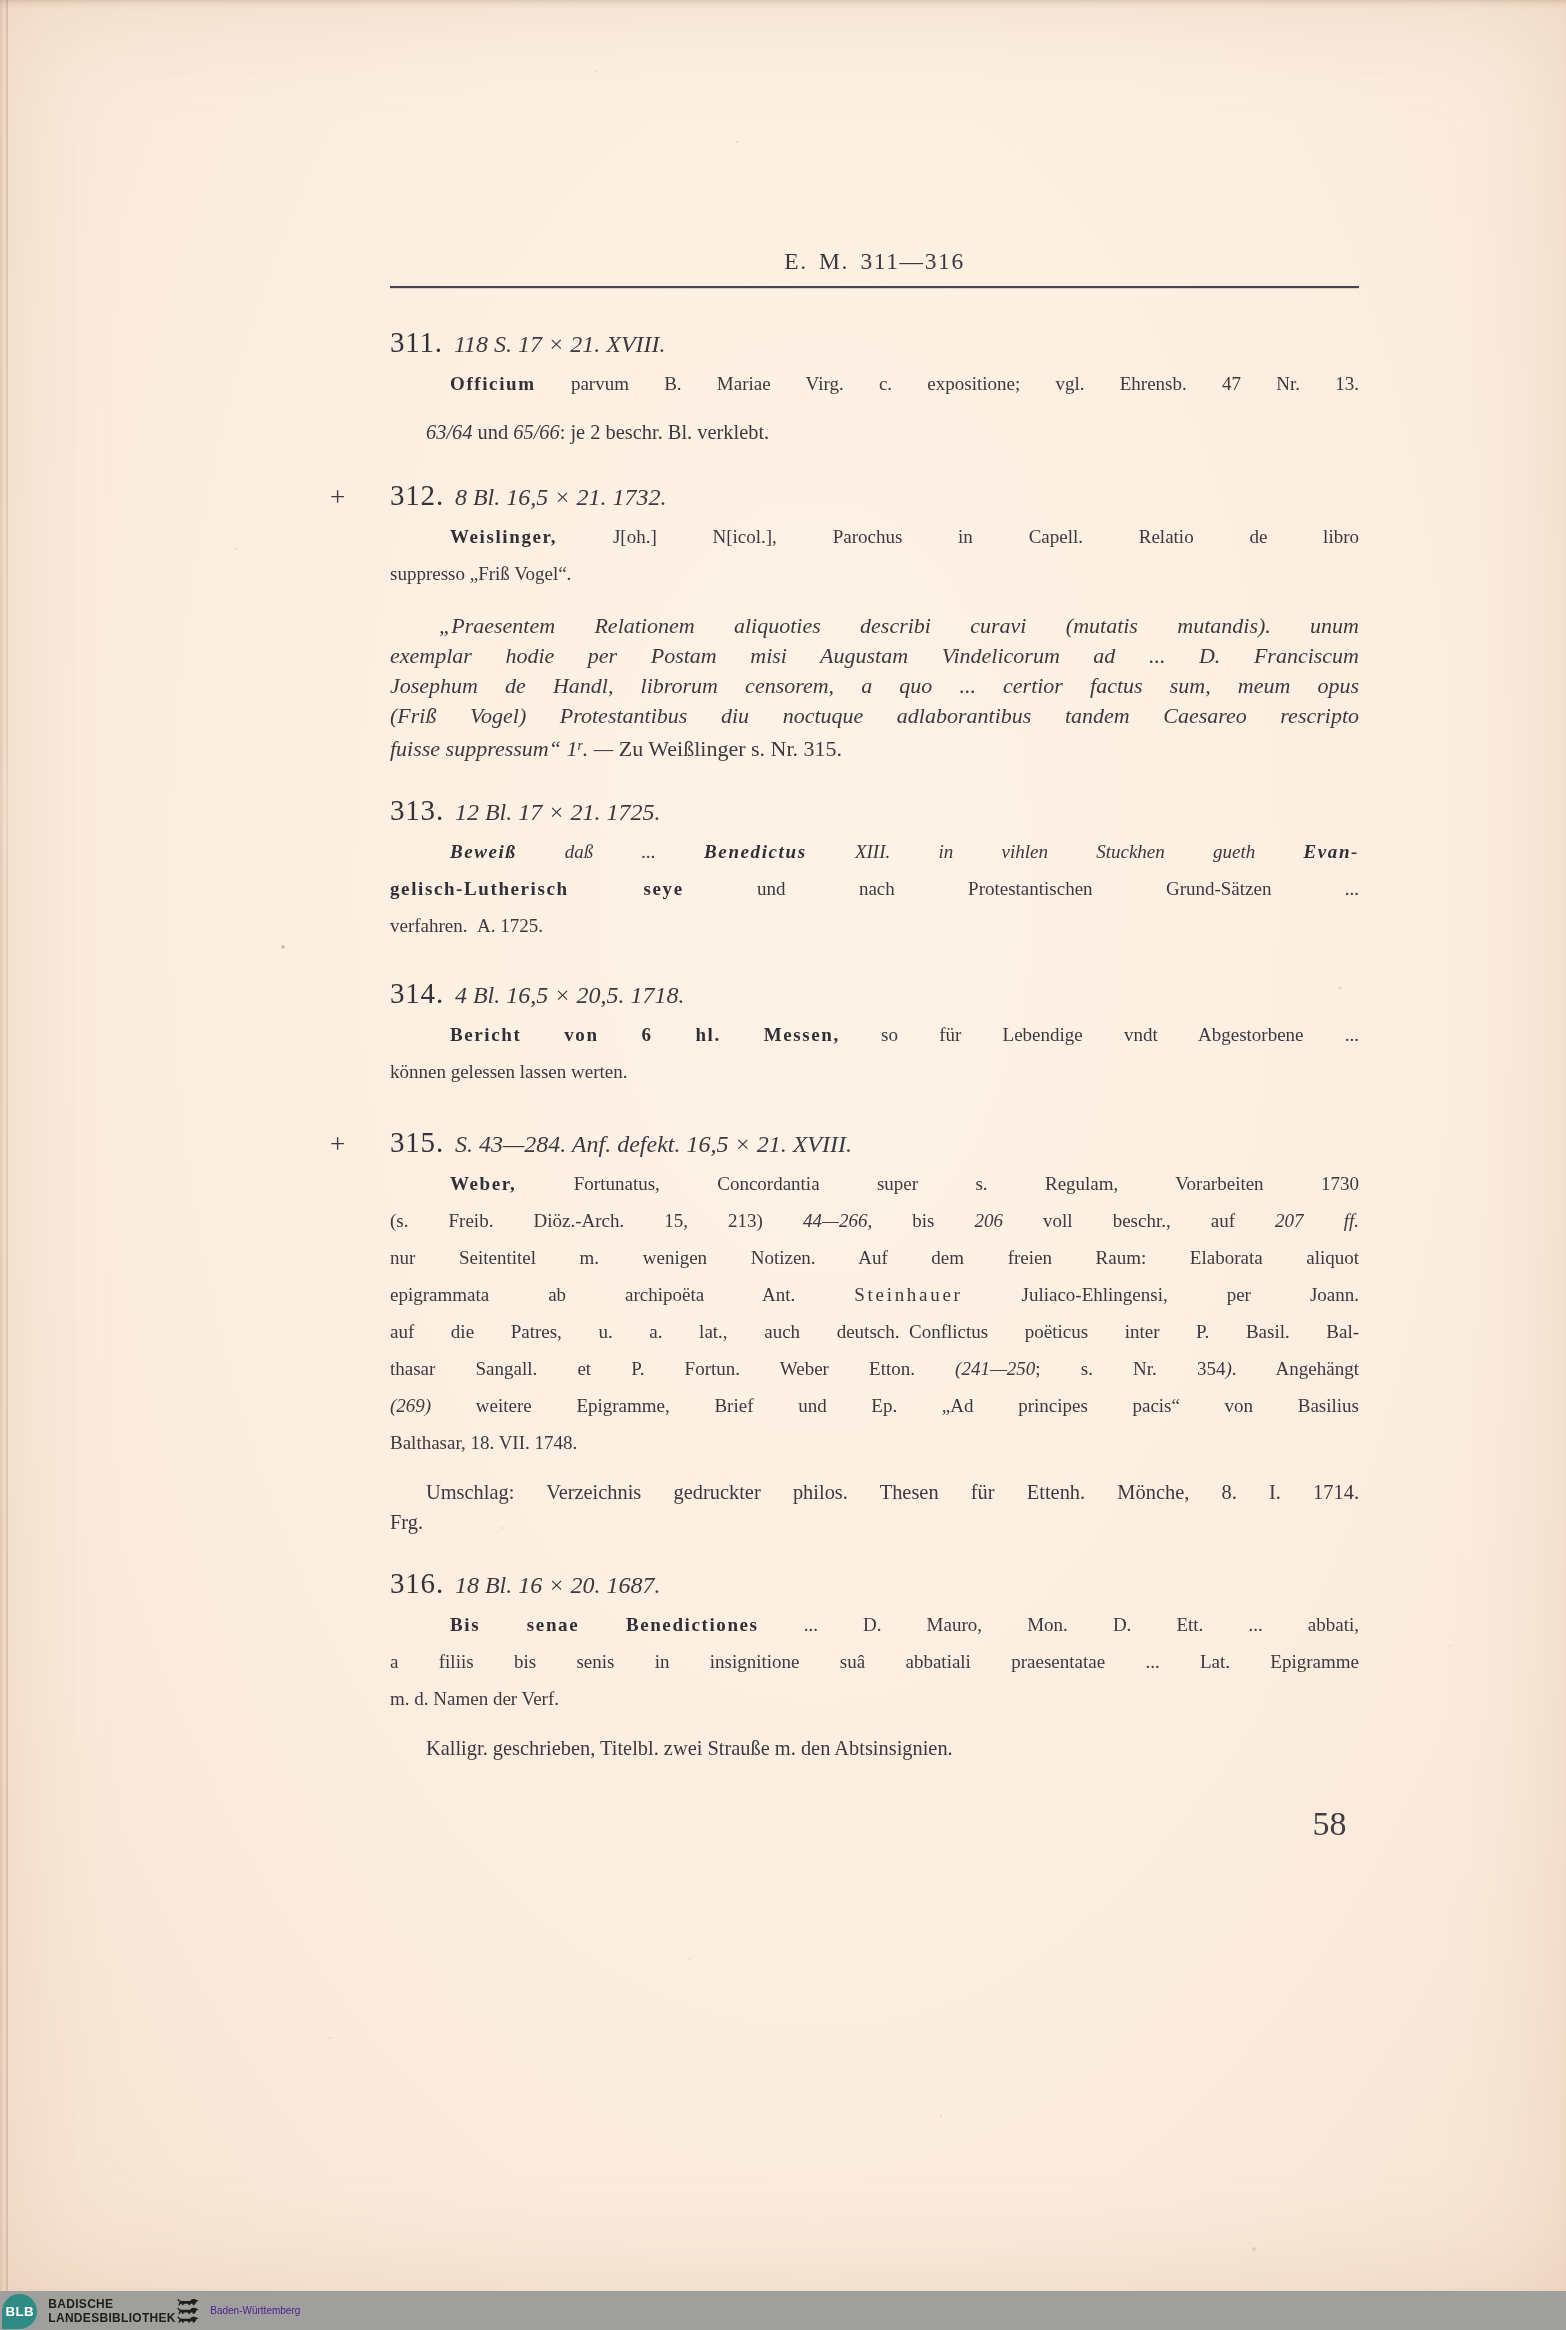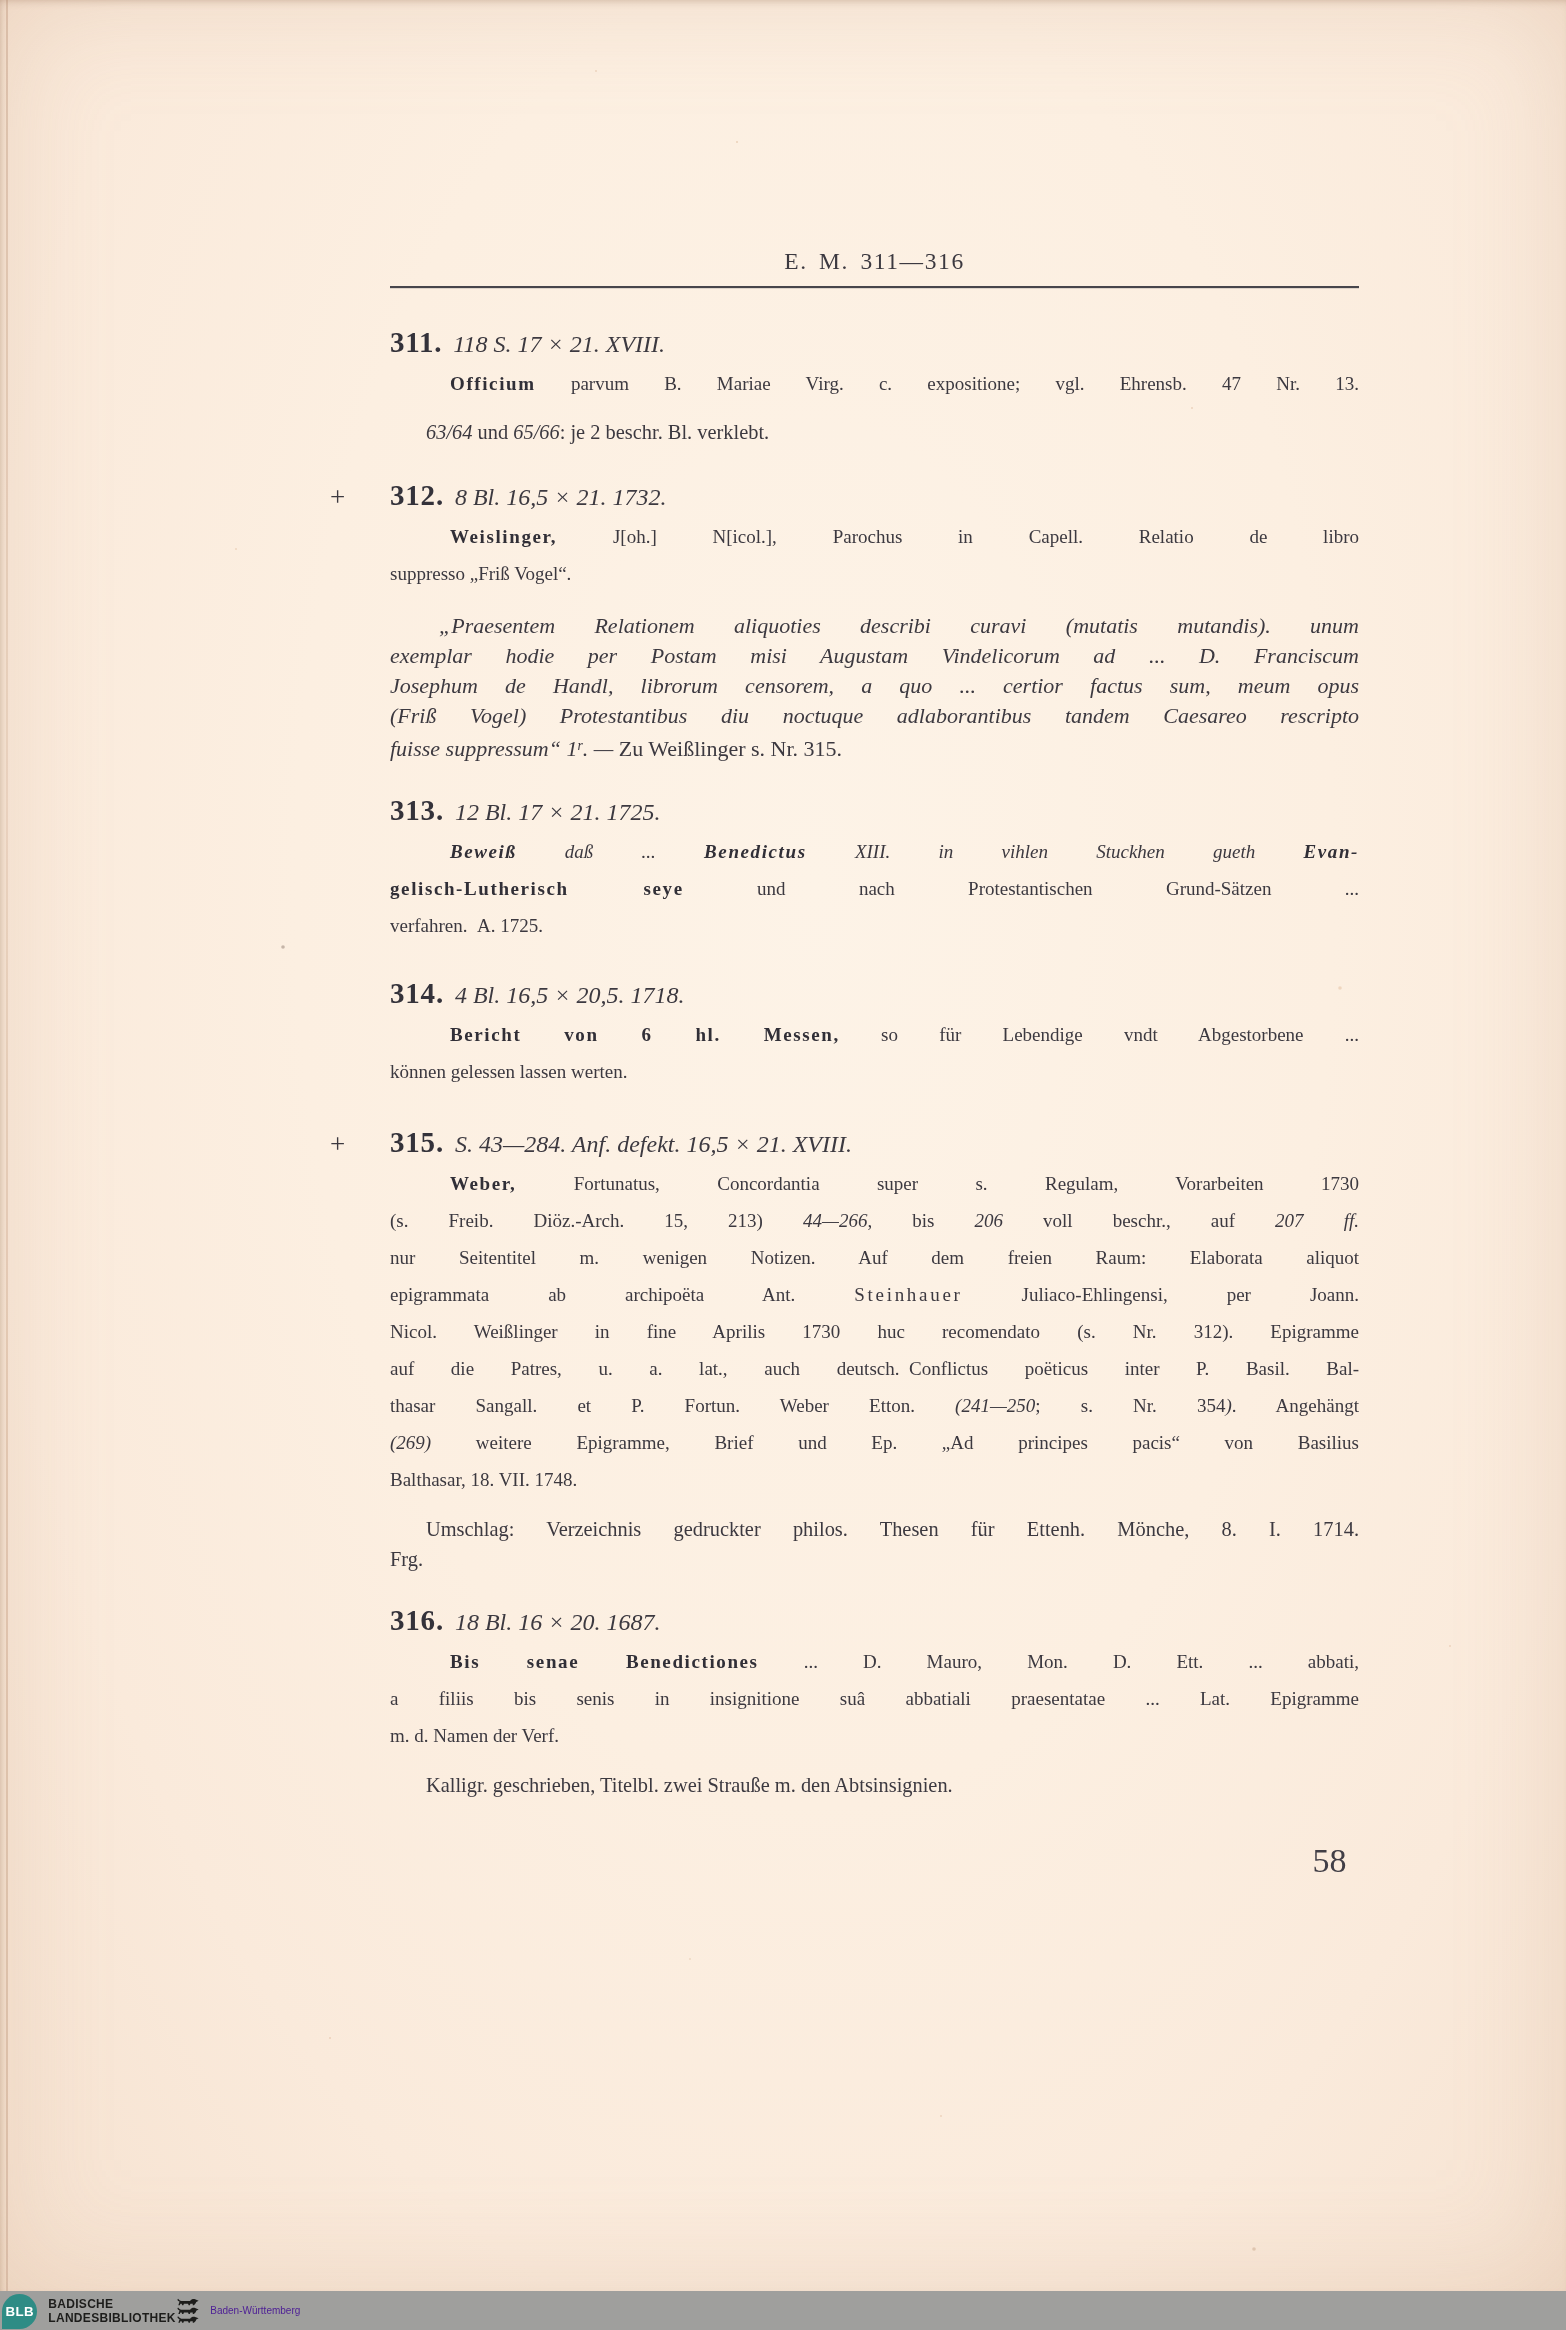--- a/index.html
+++ b/index.html
@@ -47,21 +47,21 @@
   .entry{position:relative;}
   #entries .entry:nth-child(1){margin-top:36px;}
   #entries .entry:nth-child(2){margin-top:30px;}
   #entries .entry:nth-child(3){margin-top:28px;}
   #entries .entry:nth-child(4){margin-top:31px;}
   #entries .entry:nth-child(5){margin-top:34px;}
   #entries .entry:nth-child(6){margin-top:28px;}
 
   .plus{position:absolute;left:-60px;top:4.7px;font-size:27px;color:#3c3940;}
   .ehead{font-size:28px;line-height:36px;}
-  .enum{font-weight:bold;font-size:29px;letter-spacing:0.8px;color:#34323a;text-align:right;}
+  .enum{font-weight:normal;font-size:29px;letter-spacing:0.8px;color:#34323a;text-align:right;}
   .ecoll{font-style:italic;font-size:24px;margin-left:11px;}
 
   .para.main{font-size:19px;line-height:37px;margin-top:3px;}
   .para.quote{font-size:22px;line-height:30px;margin-top:19px;font-style:italic;}
   .para.small{font-size:20.4px;line-height:30px;margin-top:15.7px;}
 
   .line{text-align:justify;text-align-last:justify;}
   .line.last{text-align-last:left;}
 
   .seg-b{font-weight:bold;letter-spacing:1.6px;color:#312f37;}
@@ -140,21 +140,20 @@
           </div>
         </div>
         <div class="entry">
           <span class="plus">+</span>
           <div class="ehead"><span class="enum">315.</span><span class="ecoll">S. 43—284. Anf. defekt. 16,5 × 21. XVIII.</span></div>
           <div class="para main">
             <div class="line" style="text-indent: 60px;"><span class="seg-b">Weber,</span><span> Fortunatus, Concordantia super s. Regulam, Vorarbeiten 1730</span></div>
             <div class="line"><span>(s. Freib. Diöz.-Arch. 15, 213) </span><span class="seg-i">44—266</span><span>, bis </span><span class="seg-i">206</span><span> voll beschr., auf </span><span class="seg-i">207 ff.</span></div>
             <div class="line"><span>nur Seitentitel m. wenigen Notizen. Auf dem freien Raum: Elaborata aliquot</span></div>
             <div class="line"><span>epigrammata ab archipoëta Ant. </span><span class="seg-sp">Steinhauer</span><span> Juliaco-Ehlingensi, per Joann.</span></div>
-            <div class="line"><span>Nicol. Weißlinger in fine Aprilis 1730 huc recomendato (s. Nr. 312). Epigramme</span></div>
             <div class="line"><span>auf die Patres, u. a. lat., auch deutsch. Conflictus poëticus inter P. Basil. Bal-</span></div>
             <div class="line"><span>thasar Sangall. et P. Fortun. Weber Etton. </span><span class="seg-i">(241—250</span><span>; s. Nr. 354</span><span class="seg-i">)</span><span>. Angehängt</span></div>
             <div class="line"><span class="seg-i">(269)</span><span> weitere Epigramme, Brief und Ep. „Ad principes pacis“ von Basilius</span></div>
             <div class="line last"><span>Balthasar, 18. VII. 1748.</span></div>
           </div>
           <div class="para small">
             <div class="line" style="text-indent: 36px;"><span>Umschlag: Verzeichnis gedruckter philos. Thesen für Ettenh. Mönche, 8. I. 1714.</span></div>
             <div class="line last"><span>Frg.</span></div>
           </div>
         </div>

